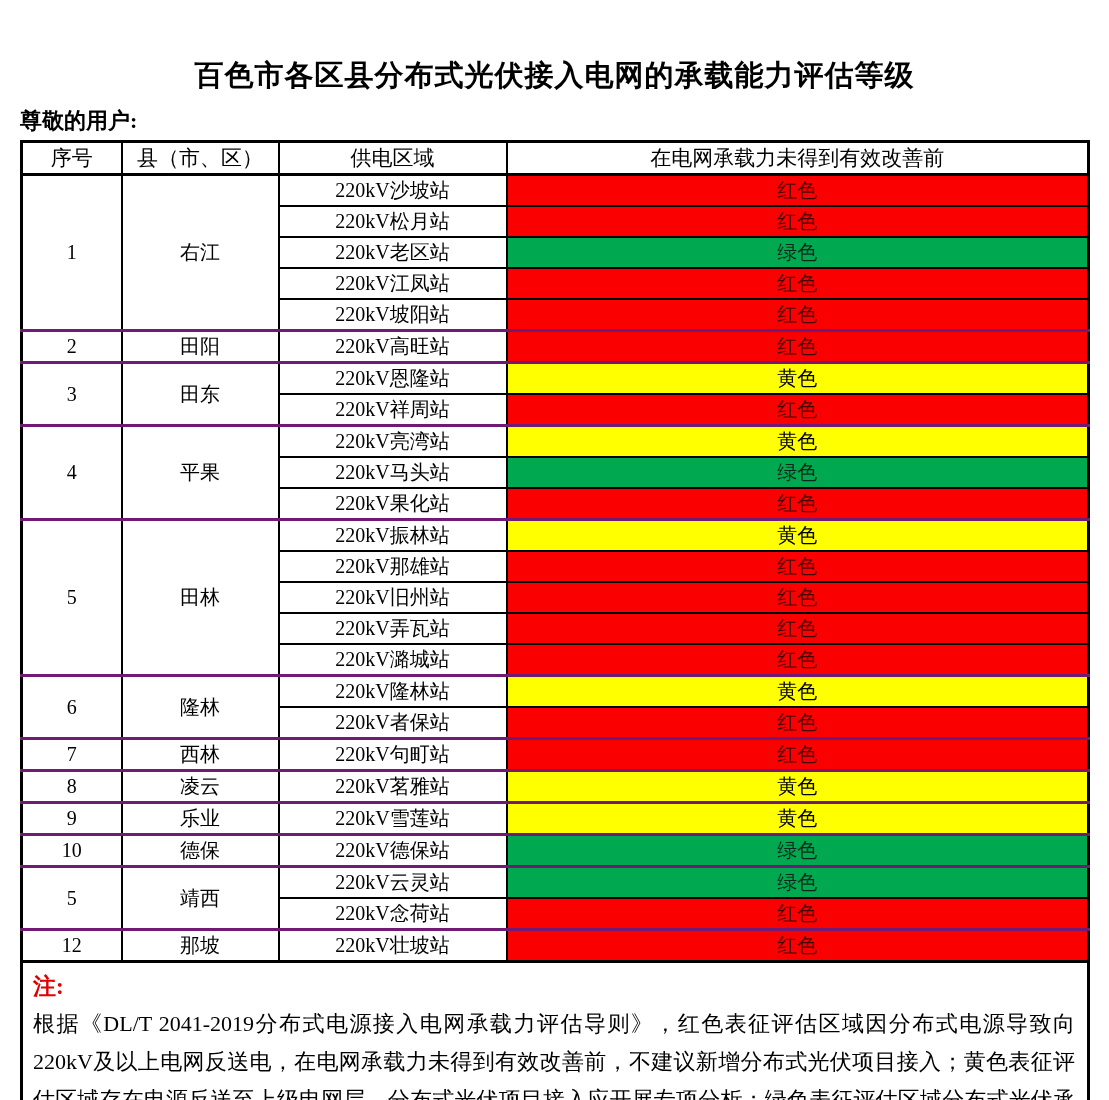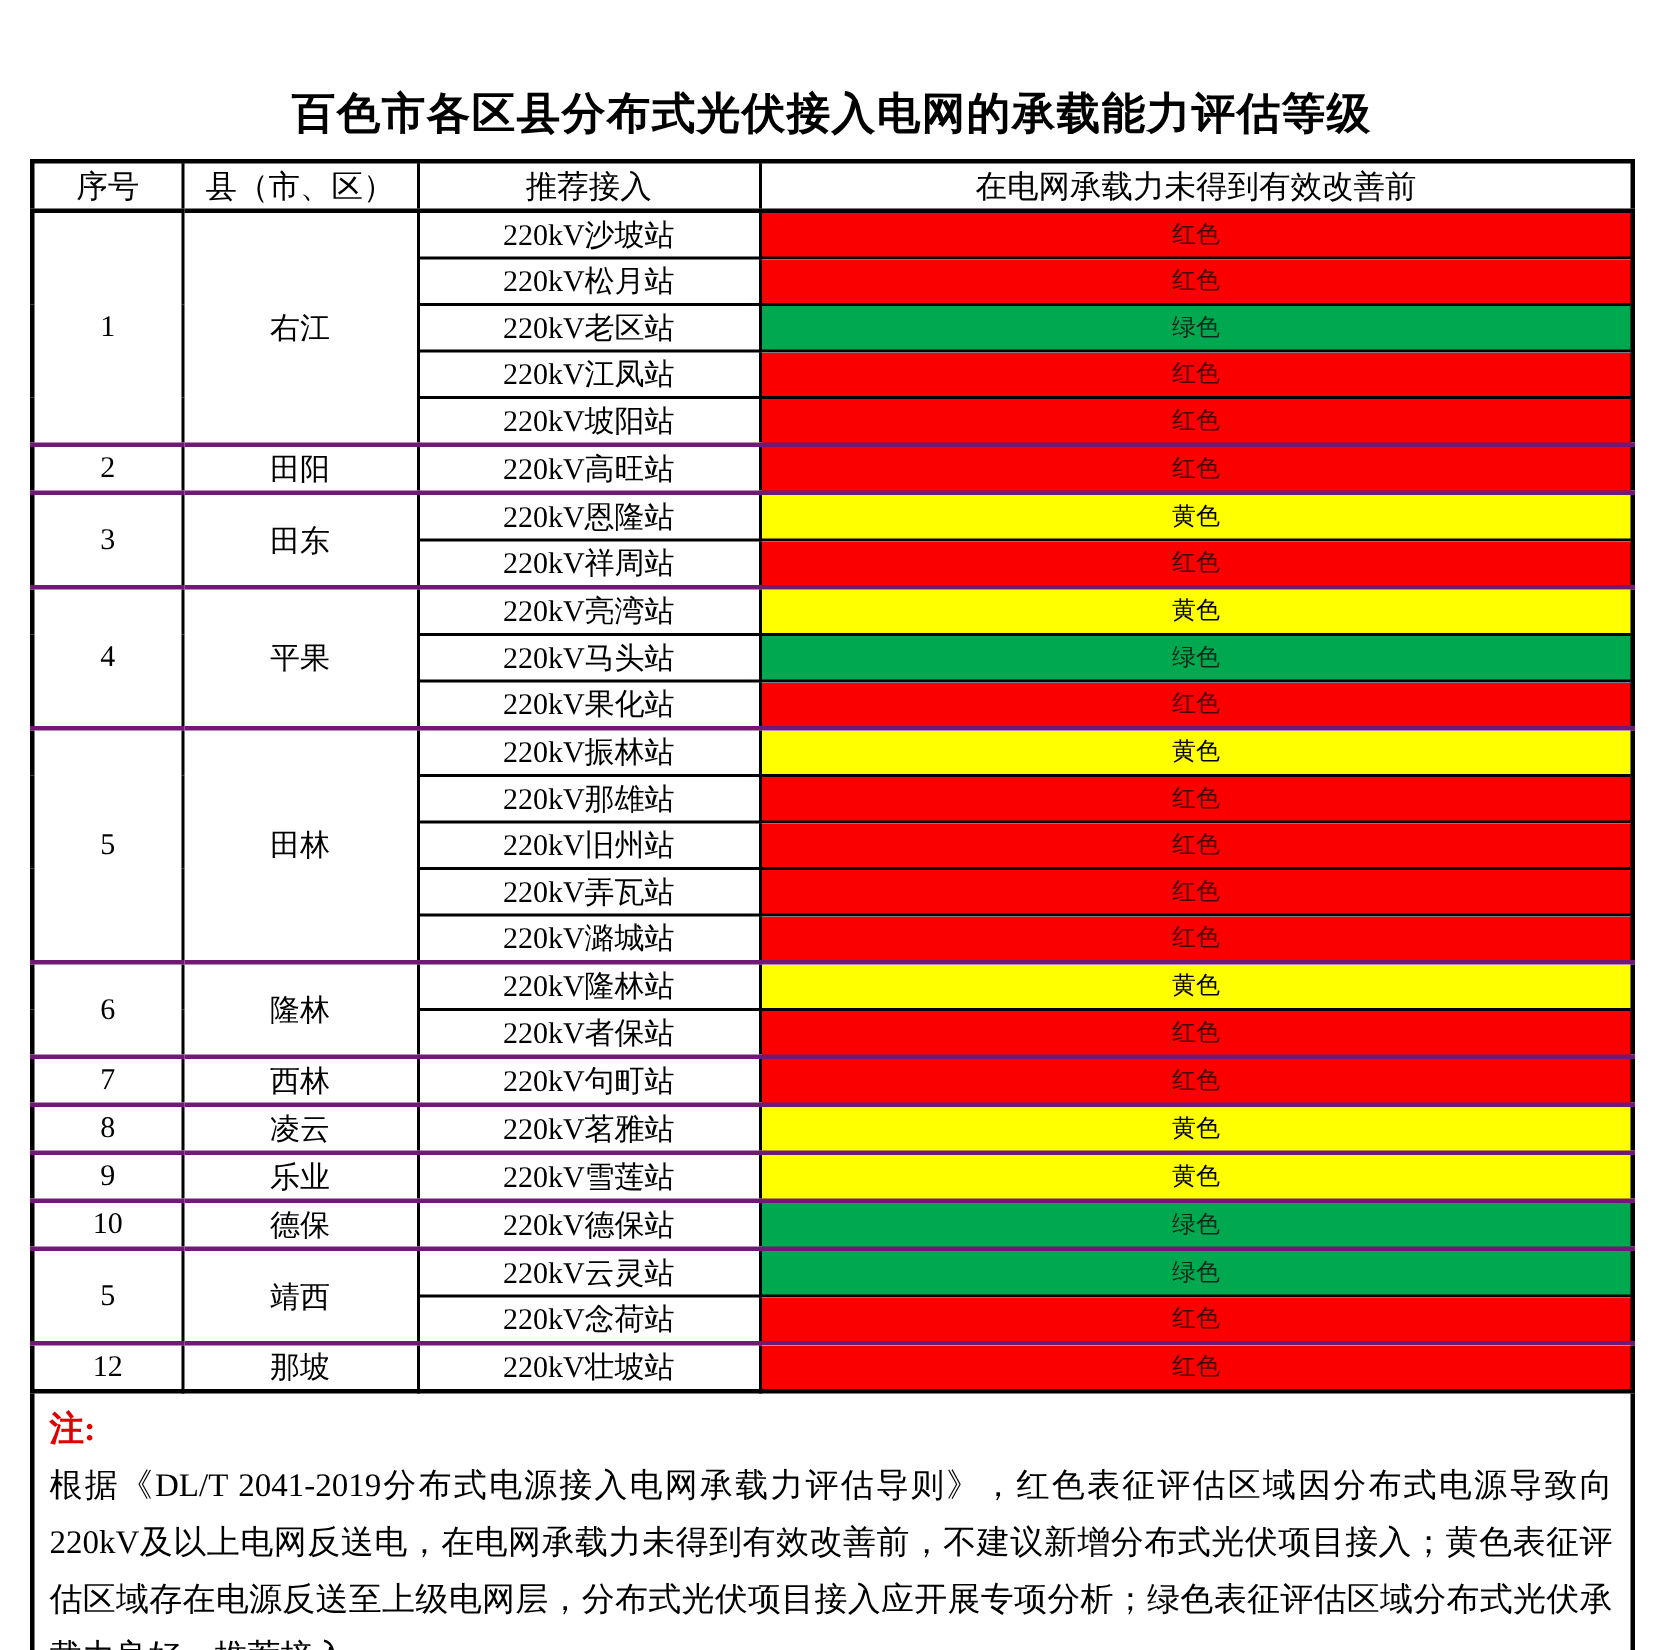--- a/index.html
+++ b/index.html
@@ -49,21 +49,21 @@
     overflow: hidden;
     white-space: nowrap;
   }
   thead th {
     font-weight: normal;
     font-size: 21px;
     height: 27px;
     border-bottom: 3px solid #000000;
   }
   tr.group-start td { border-top: 3px solid #701a75; }
-  td.warning { font-size: 16px; }
+  td.warning { font-size: 20px; }
   tfoot td.note-cell {
     border-top: 3px solid #000000;
     height: 178px;
     text-align: left;
     vertical-align: top;
     padding: 6px 12px 6px 10px;
     white-space: normal;
   }
   .note-label {
     font-size: 23px;
@@ -76,33 +76,34 @@
     text-align: justify;
   }
 </style>
 </head>
 <body>
 
 <div class="page">
 
   <h1 class="title">百色市各区县分布式光伏接入电网的承载能力评估等级</h1>
 
+  <div class="greeting">尊敬的用户:</div>
 
   <table class="assessment">
     <colgroup>
       <col class="c-no">
         <col class="c-county">
         <col class="c-area">
         <col class="c-warning">
     </colgroup>
     <thead>
       <tr>
         <th>序号</th>
         <th>县（市、区）</th>
-        <th>推荐接入</th>
+        <th>供电区域</th>
         <th>在电网承载力未得到有效改善前</th>
       </tr>
     </thead>
     <tbody id="table-body">
         <tr class="group-start">
           <td rowspan="5">1</td>
           <td rowspan="5">右江</td>
           <td>220kV沙坡站</td>
           <td class="warning" style="background-color: rgb(250, 0, 0); color: rgb(71, 0, 0);">红色</td>
         </tr>

